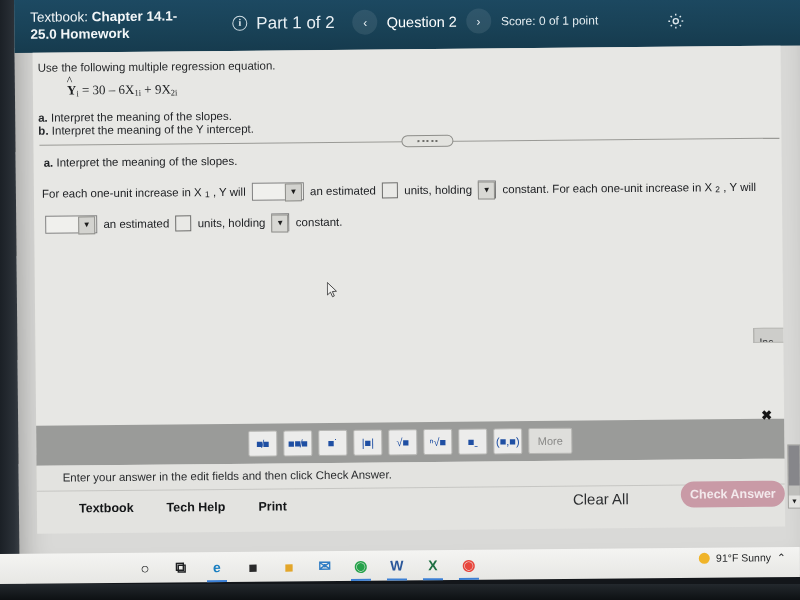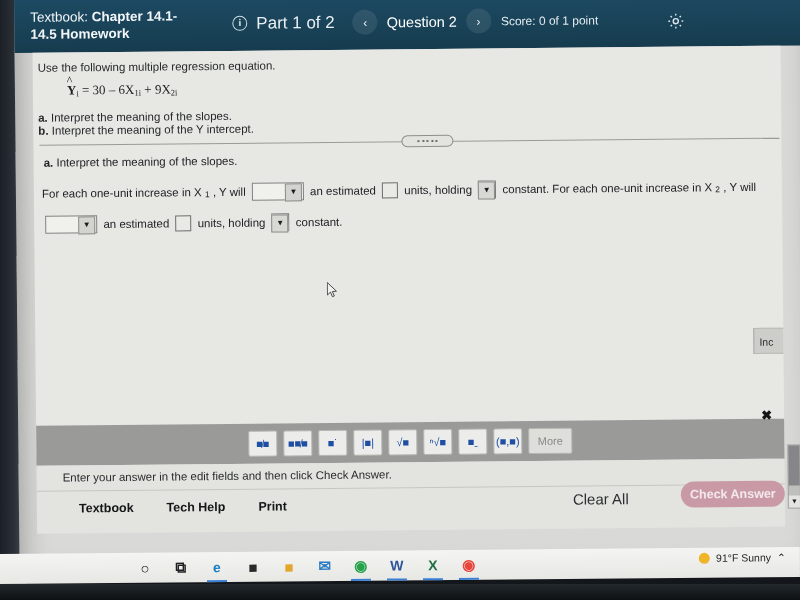--- a/index.html
+++ b/index.html
@@ -168,21 +168,21 @@
   }
 
   #cursor {
     position: absolute; left: 292px; top: 232px;
     width: 11px; height: 16px; z-index: 40;
   }
 
   
   #inc-panel {
     position: absolute; right: 0px; top: 282px;
-    width: 30px; height: 26px;
+    width: 30px; height: 15px;
     background: #cdcdca; border-left: 1px solid #a8a8a4;
     border-top: 1px solid #b9b9b5; border-bottom: 1px solid #b9b9b5;
     color: #2a2c2e; font-size: 10.5px; line-height: 26px; padding-left: 5px;
     overflow: hidden; white-space: nowrap;
   }
 
   
   #palette-wrap {
     position: absolute; left: 18px; top: 432px;
     width: 748px; height: 40px;
@@ -276,21 +276,21 @@
 <div id="photo">
   <div id="bezel-left"></div>
 
   <div id="screen">
 
     <div id="app-header">
 
       <div id="hw-title">
         <span class="lead">Textbook:</span>
         <span class="strong">Chapter 14.1-</span><br>
-        <span class="strong">14.5 Homework</span>
+        <span class="strong">25.0 Homework</span>
       </div>
 
       <div class="hdr-group" id="part-indicator">
         <div class="info-icon">i</div>
         <span id="part-label">Part 1 of 2</span>
       </div>
 
       <div class="hdr-group" id="question-nav">
         <div class="nav-circle">‹</div>
         <span id="question-label">Question 2</span>

